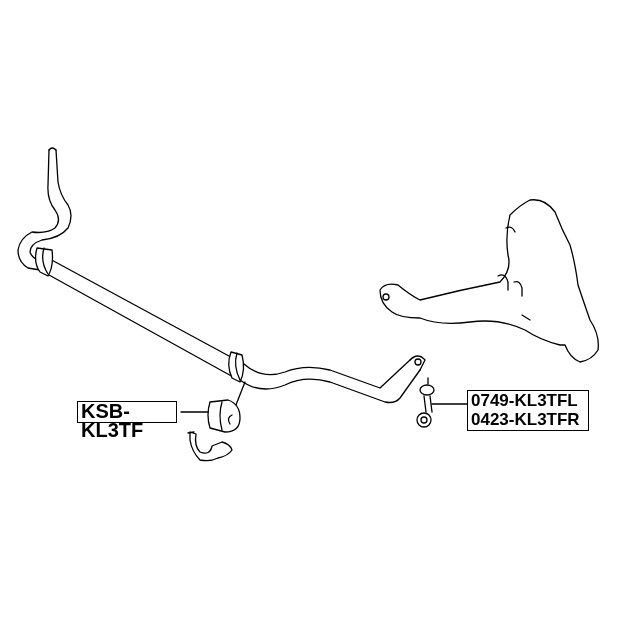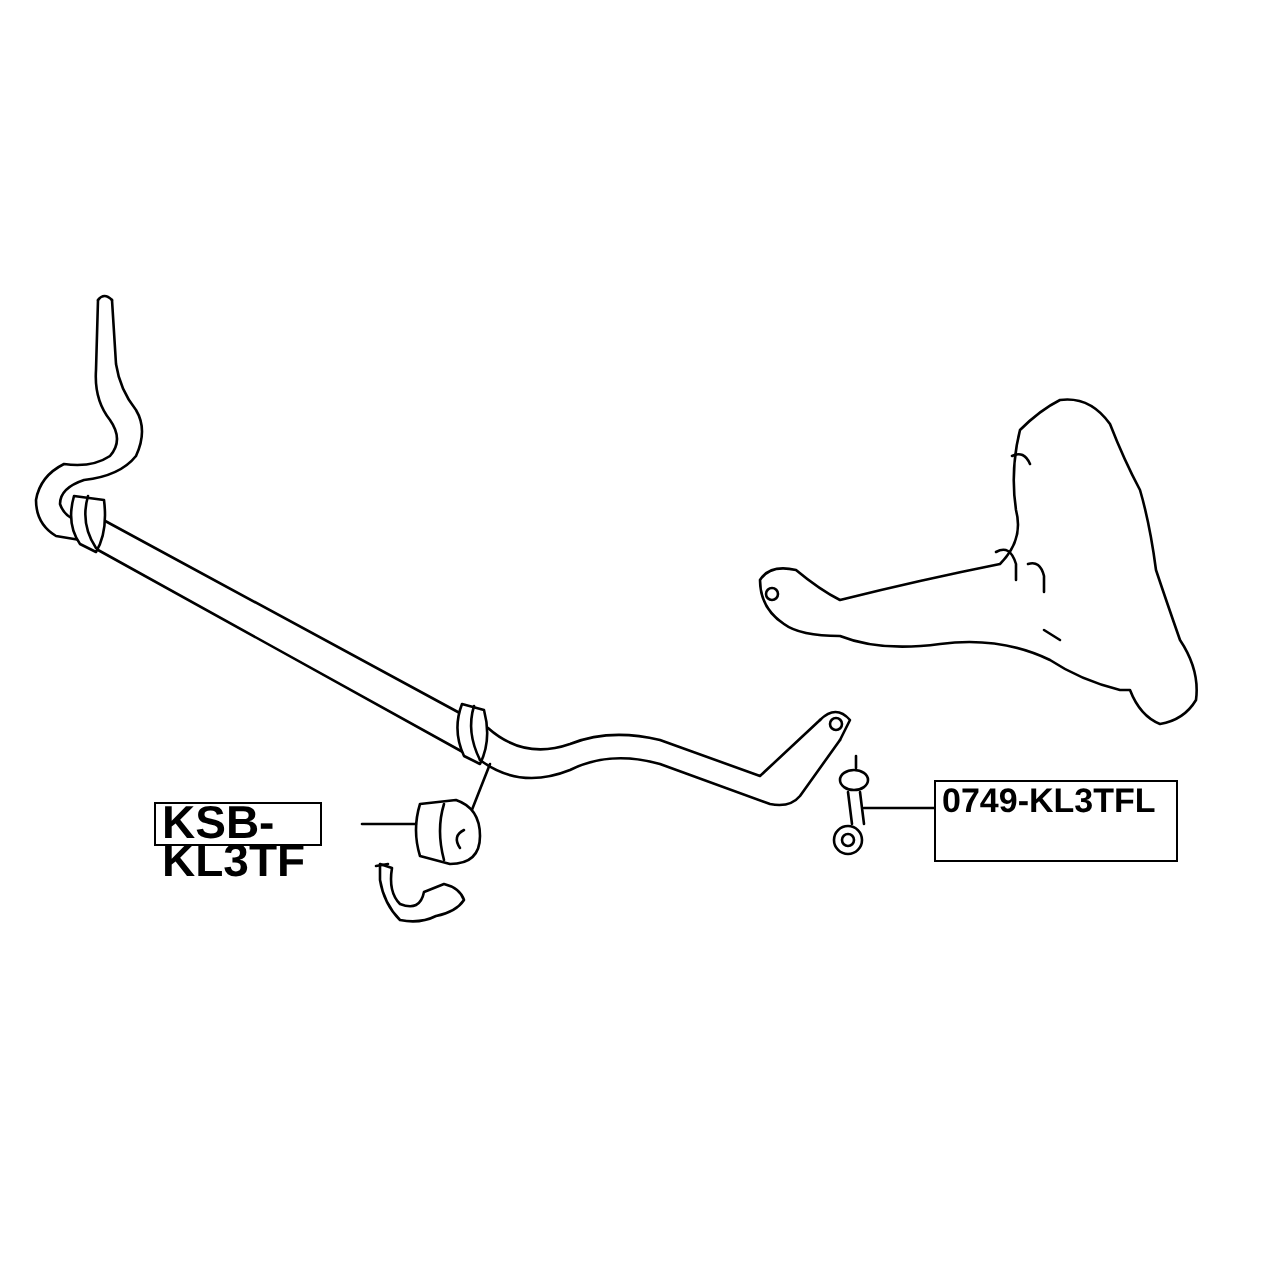--- a/index.html
+++ b/index.html
@@ -3,21 +3,21 @@
 <meta charset="utf-8">
 <style>
   html, body { margin:0; padding:0; background:#fff; }
   #canvas { position:relative; width:640px; height:640px; background:#fff; overflow:hidden; }
   svg.drawing { position:absolute; left:0; top:0; }
   .label-box {
     position:absolute; border:1.5px solid #000; background:#fff;
     font-family:"Liberation Sans", sans-serif; font-weight:bold; color:#000;
     line-height:19px; padding:0 3px; box-sizing:border-box;
   }
-  #lbl-ksb { left:77px; top:401px; width:84px; height:22px; font-size:23px; line-height:19px; }
+  #lbl-ksb { left:77px; top:401px; width:100px; height:22px; font-size:20px; line-height:19px; }
   #lbl-link { left:467px; top:390px; width:122px; height:41px; font-size:17px; }
   #lbl-link div { line-height:19px; }
 </style>
 </head>
 <body>
 
 <div id="canvas">
   <svg class="drawing" width="640" height="640" viewBox="0 0 640 640" fill="none" stroke="#000" stroke-width="1.3" stroke-linejoin="round" stroke-linecap="round">
 
     <g>
@@ -73,14 +73,15 @@
       <path d="M514,282 Q520,280 522,288 L522,296"></path>
       <path d="M522,315 L530,320"></path>
     </g>
   </svg>
 
   <div id="lbl-ksb" class="label-box">
     <span>KSB-KL3TF</span>
   </div>
   <div id="lbl-link" class="label-box">
     <div>0749-KL3TFL</div>
+    <div>0423-KL3TFR</div>
   </div>
 </div>
 
 </body></html>

